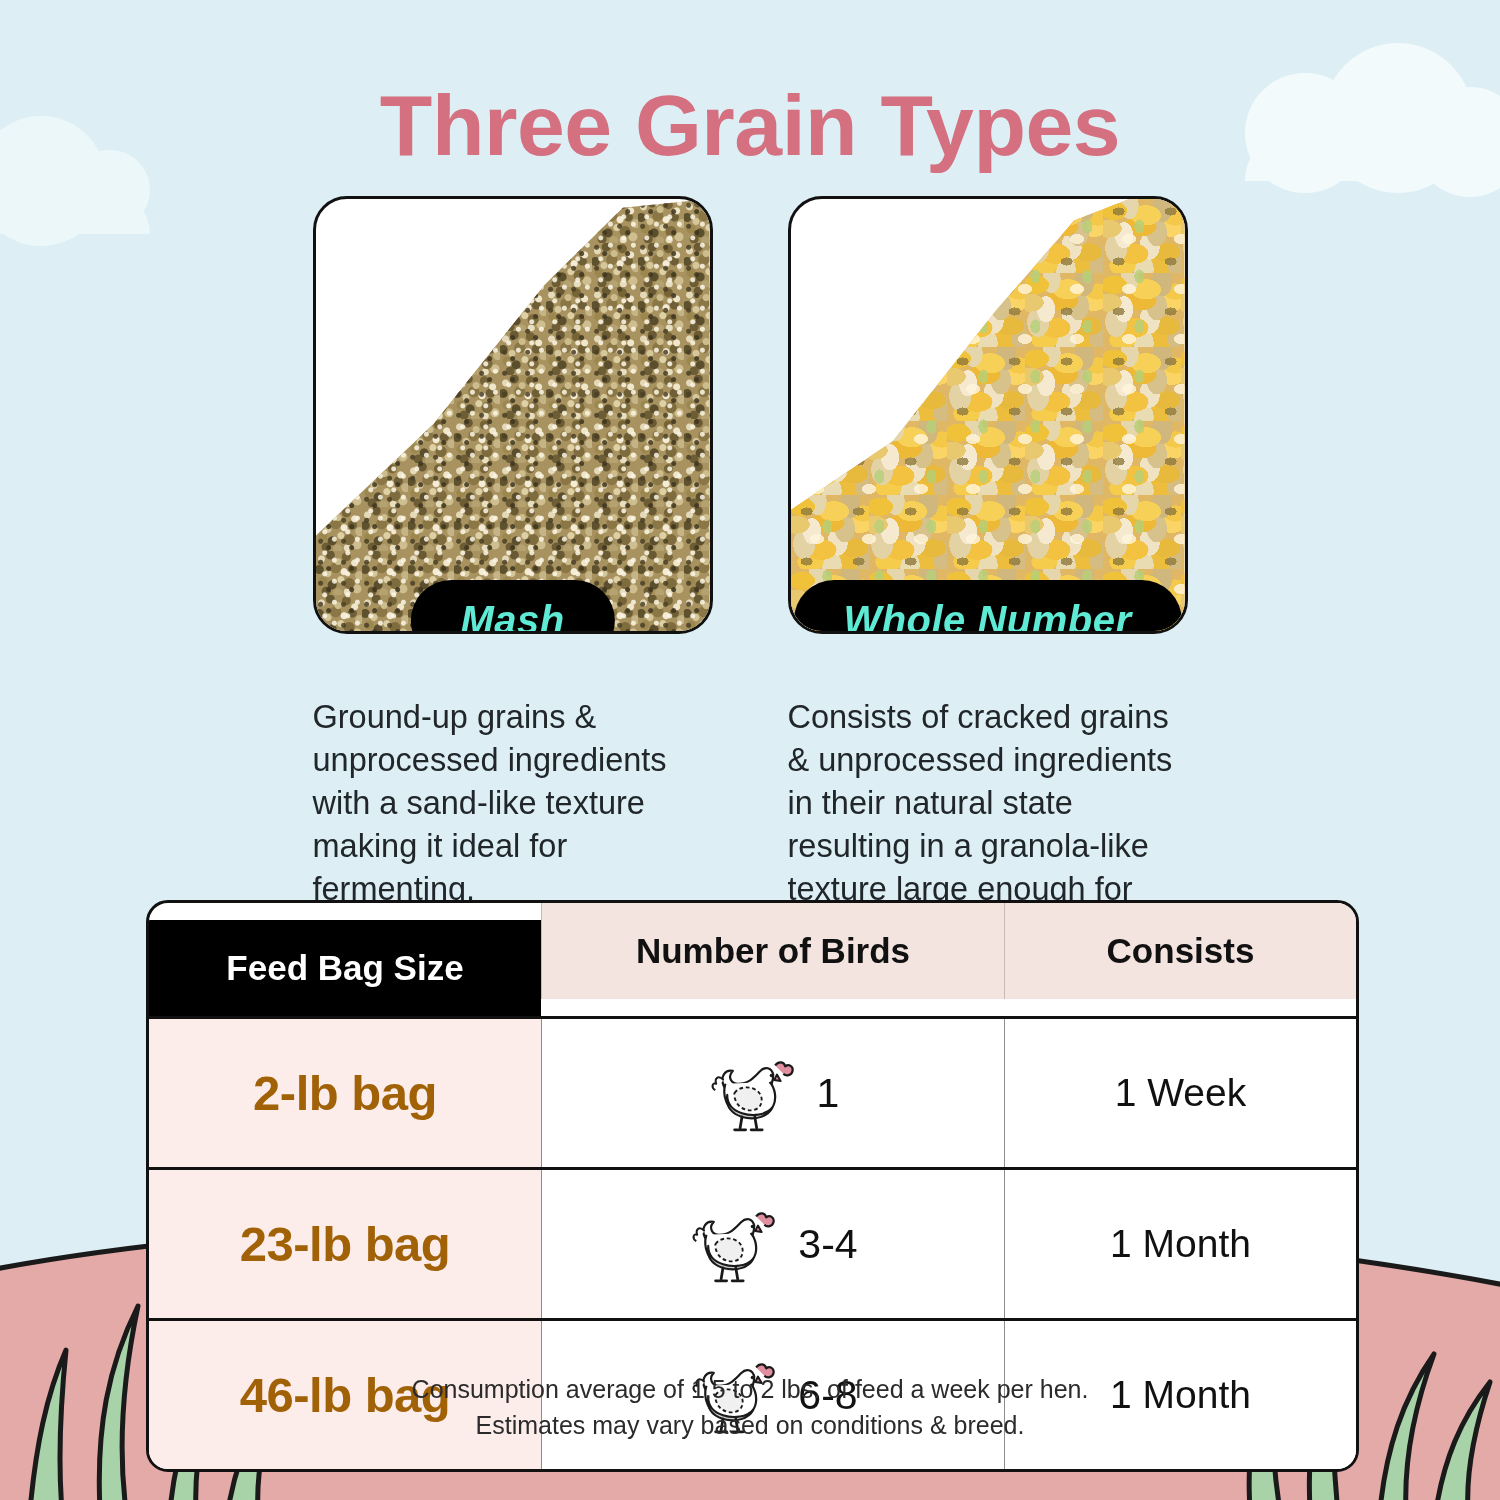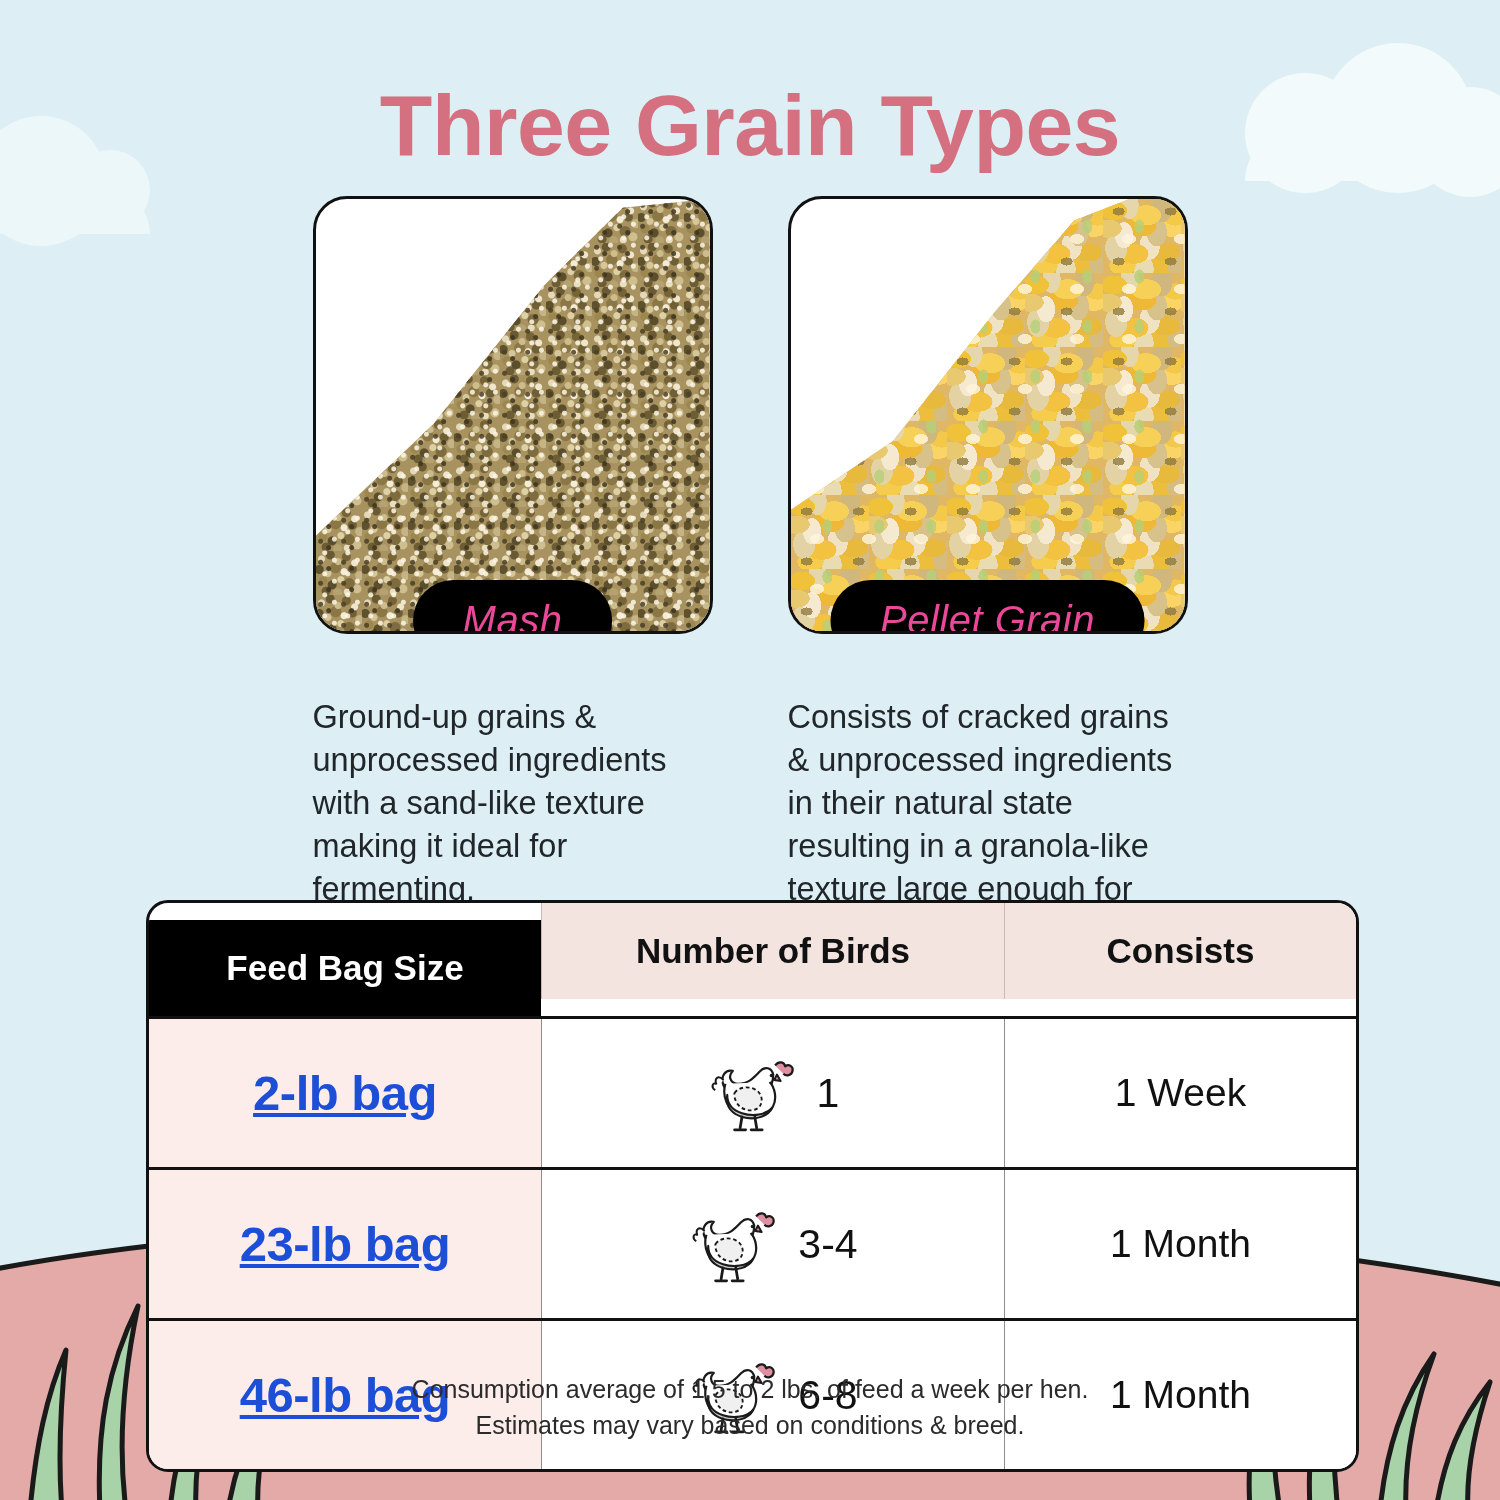--- a/index.html
+++ b/index.html
@@ -165,26 +165,26 @@
       linear-gradient(-68deg, transparent 0 11px, #e8dfc4 11px 16px, transparent 16px 100%),
       linear-gradient(14deg,  transparent 0 16px, #6d5f43 16px 19px, transparent 19px 100%);
     background-size: 41px 38px, 49px 46px, 35px 33px;
     opacity: .75;
   }
 
   .pill {
     position: absolute; bottom: -30px; left: 50%;
     transform: translateX(-50%);
     background: #000000;
-    color: #ec4899;
+    color: #5eead4;
     border-radius: 48px;
     padding: 18px 50px;
     font-size: 40px;
     font-style: italic;
-    font-weight: 400;
+    font-weight: 700;
     white-space: nowrap;
     letter-spacing: 0.5px;
     margin-top: 40px;
   }
   .desc {
     margin-top: 62px;
     width: 100%;
     text-align: left;
     font-size: 32.5px;
     line-height: 1.32;
@@ -214,25 +214,24 @@
   }
   .hrow .cell-b, .hrow .cell-c { background: #f3e4e0; color: #111111; border-left: 1px solid #cbb8b4; }
   .hrow .cell { height: 96px; font-size: 35px; font-weight: 700; }
 
   .cell {
     display: flex; align-items: center; justify-content: center;
     height: 148px;
   }
   .brow .cell-a {
     background: #fcecea;
-    color: #1d4ed8;
+    color: #a16207;
     font-size: 49px;
     font-weight: 700;
     letter-spacing: -0.5px;
-    text-decoration: underline;
   }
   .brow .cell-b { background: #ffffff; gap: 18px; }
   .brow .cell-c { background: #ffffff; font-size: 39px; color: #111111; }
   .bird-count { font-size: 41px; color: #111111; }
   .hen-icon { width: 92px; height: 92px; flex: 0 0 92px; }
 
   
   #footnote {
     position: absolute; top: 1372px; left: 0; width: 1500px;
     text-align: center;
@@ -289,21 +288,21 @@
       <p class="desc">Ground-up grains &amp; unprocessed ingredients with a sand-like texture making it ideal for fermenting.</p>
     </div>
 
     <div class="card-col">
       <div class="photo">
         <div class="photo-inner">
           <div class="pile pile-b">
               <div class="tex-whole"></div>
             </div>
         </div>
-        <div class="pill">Pellet Grain</div>
+        <div class="pill">Whole Number</div>
       </div>
       <p class="desc">Consists of cracked grains &amp; unprocessed ingredients in their natural state resulting in a granola-like texture large enough for chickens to grab.</p>
     </div>
 
 
   </div>
 
   <div id="table">
 
     <div class="trow hrow">

